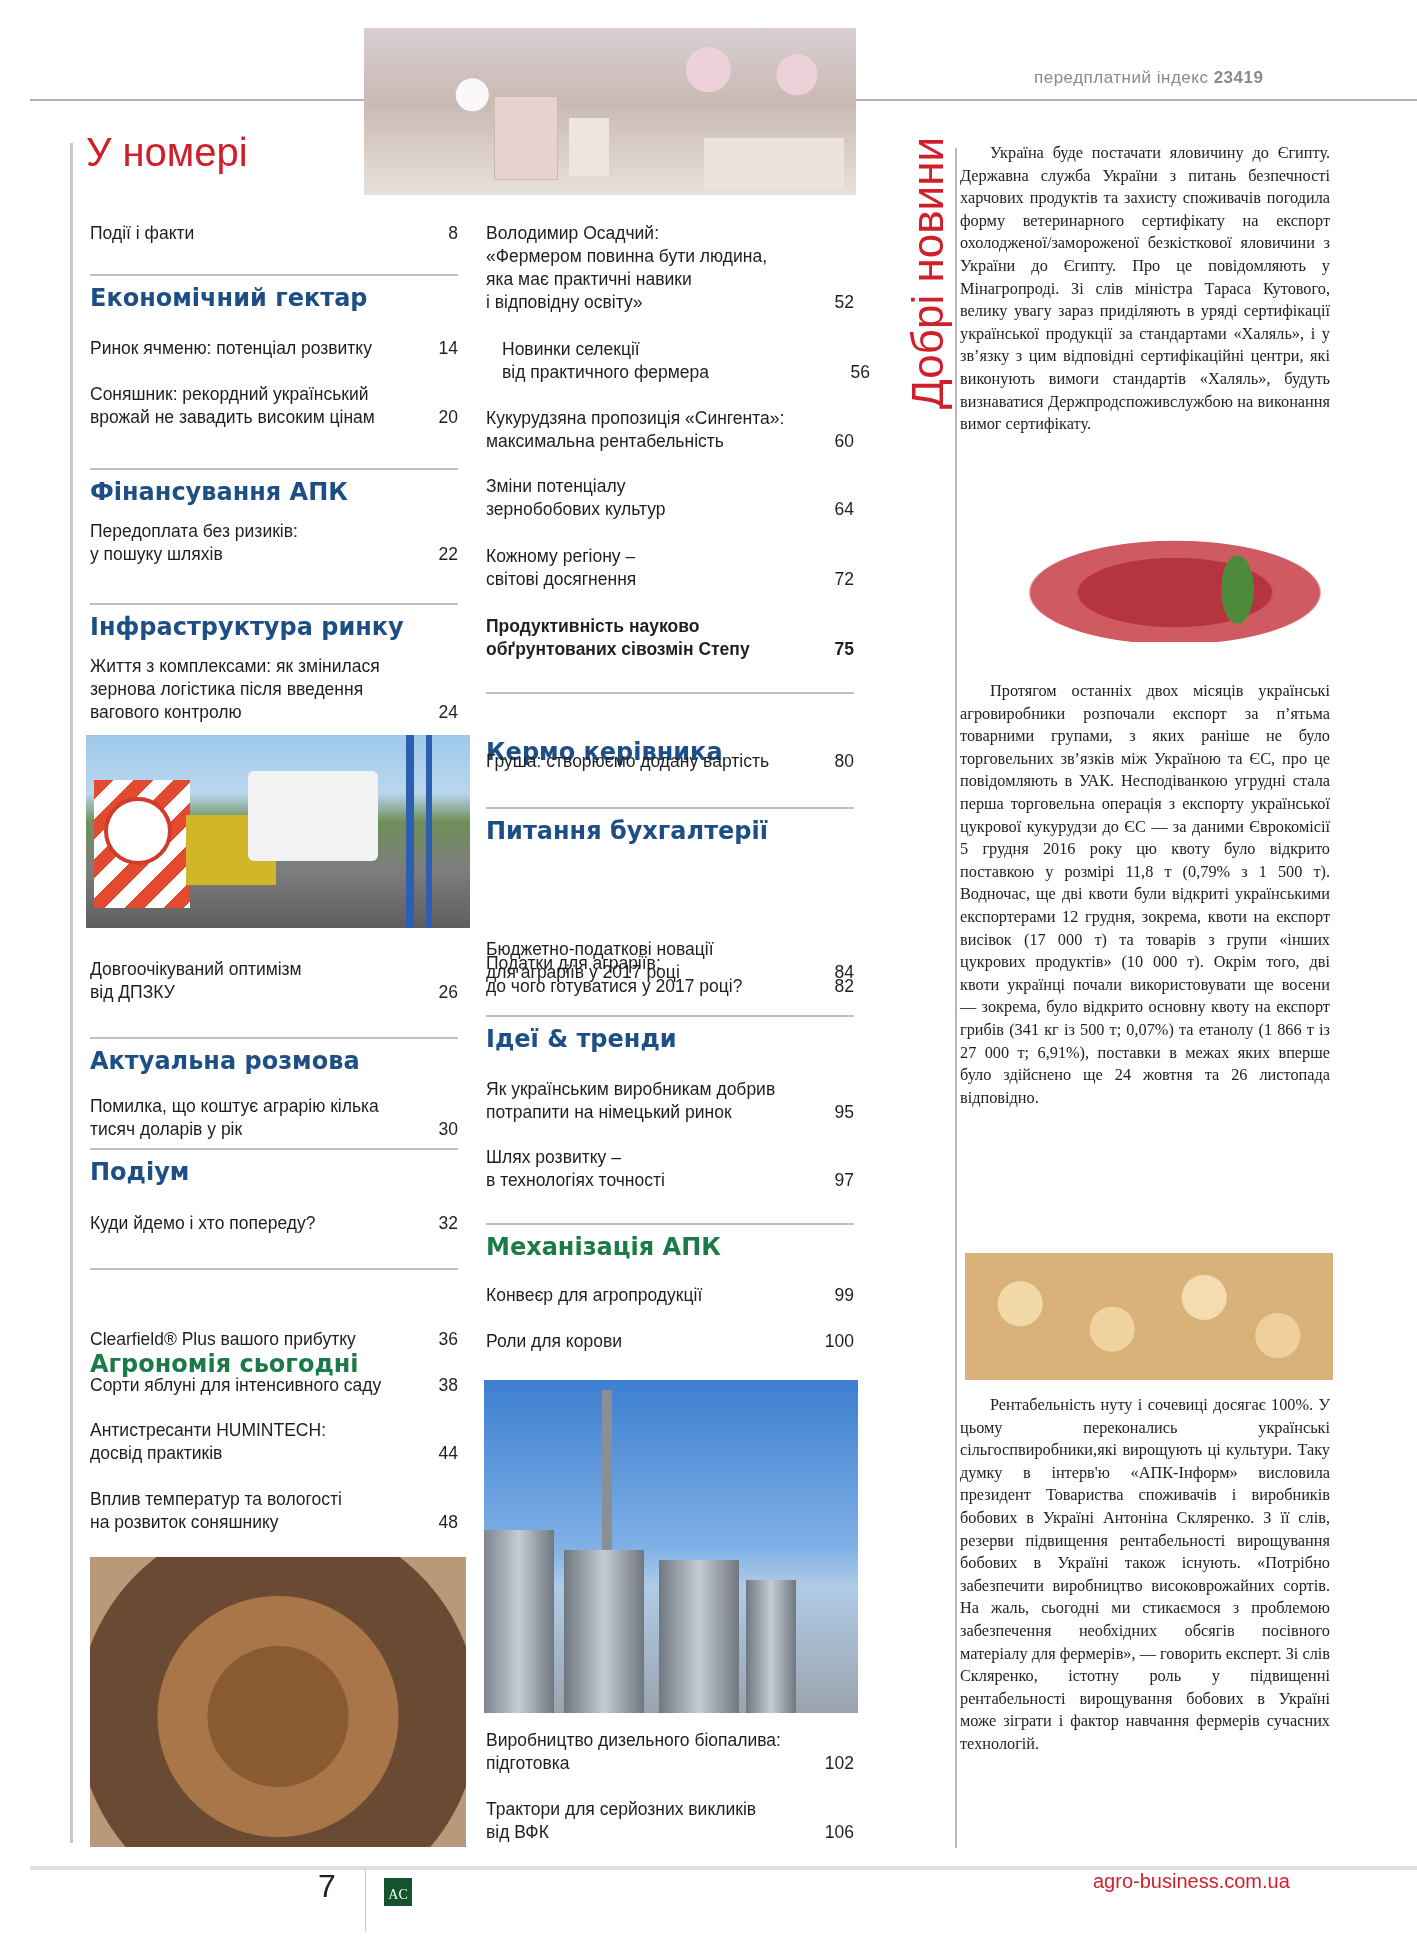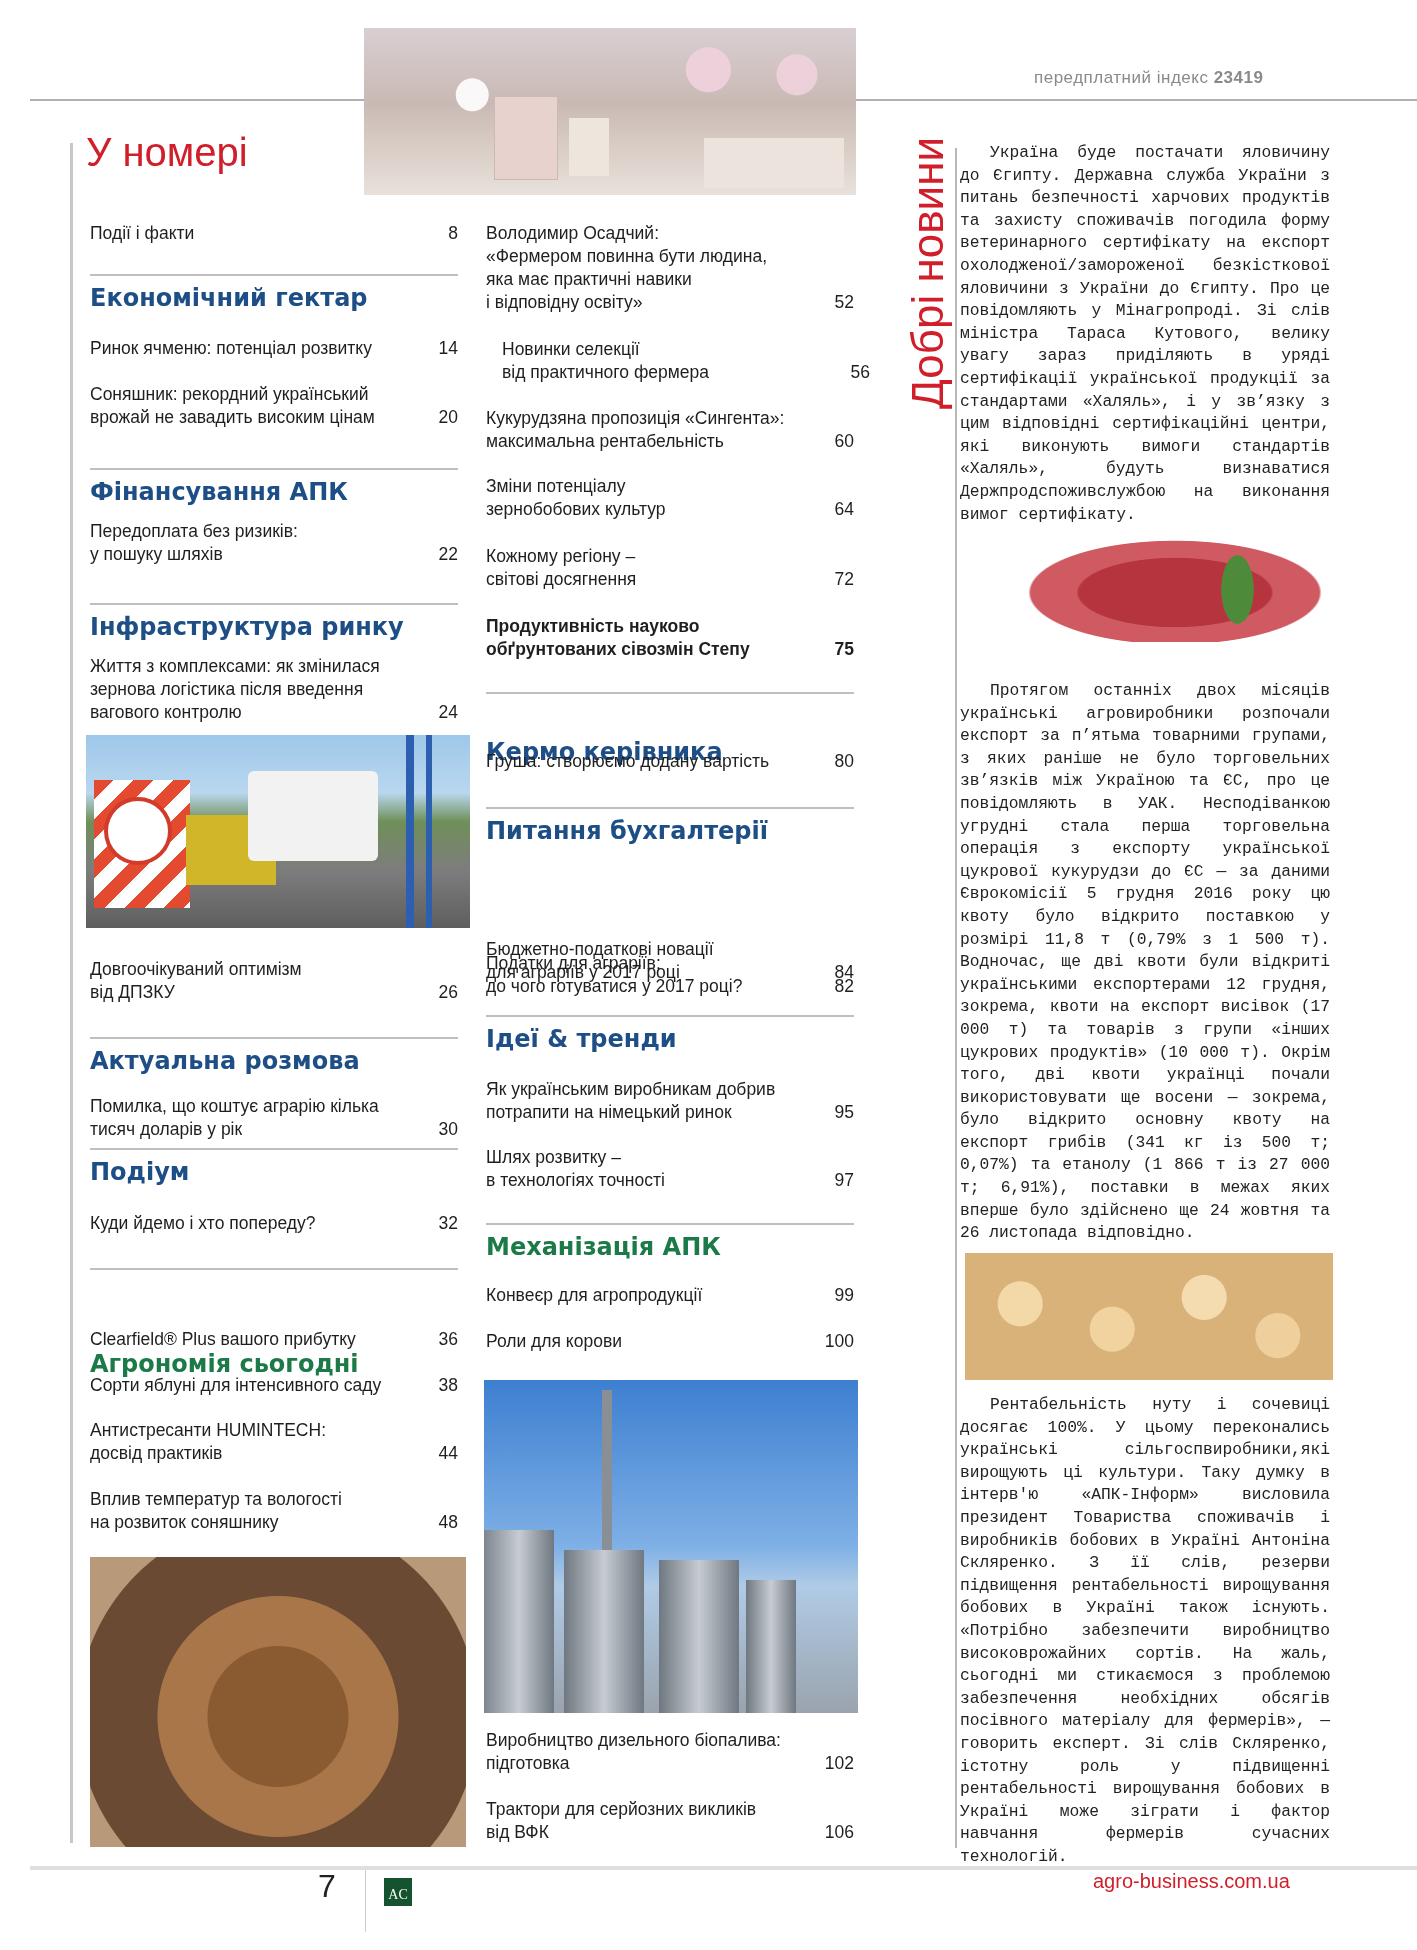--- a/index.html
+++ b/index.html
@@ -22,21 +22,21 @@
   .issue-title{left:86px;top:130px;font-family:"Liberation Sans",sans-serif;font-size:40px;color:#d01f2a;}
   .toc-item{position:absolute;font-family:"Liberation Sans",sans-serif;font-size:17.5px;line-height:23px;color:#1f1f1f;}
   .toc-item .t{display:block;white-space:pre-line;}
   .toc-item .p{position:absolute;right:0;bottom:0;}
   .sec-head{position:absolute;font-family:"DejaVu Sans",sans-serif;font-weight:bold;font-size:24px;color:#1d4f86;}
   .sec-head.green{color:#1b7a47;}
   .sec-rule{position:absolute;height:2px;background:#c0c0c0;}
   .vert-title{left:905px;top:140px;width:45px;height:265px;}
   .vert-title span{position:absolute;left:50%;top:50%;transform:translate(-50%,-50%) rotate(-90deg);white-space:nowrap;font-family:"Liberation Sans",sans-serif;font-size:44px;color:#d01f2a;}
   .news-bar{left:955px;top:148px;width:2px;height:1700px;background:#b8b8b8;}
-  .news-text{position:absolute;left:960px;width:370px;font-family:Liberation Mono, monospace;font-size:16.3px;line-height:22.6px;color:#222;text-align:justify;text-indent:30px;}
+  .news-text{position:absolute;left:960px;width:370px;font-family:Liberation Serif, serif;font-size:16.3px;line-height:22.6px;color:#222;text-align:justify;text-indent:30px;}
   .footer-rule{left:30px;top:1866px;width:1387px;height:4px;background:#dde0e0;}
   .page-num{left:318px;top:1868px;font-family:"Liberation Sans",sans-serif;font-size:32px;color:#222;}
   .footer-div{left:365px;top:1870px;width:1px;height:62px;background:#ccc;}
   .logo{left:384px;top:1878px;width:28px;height:28px;background:#14532d;color:#fff;font-family:"Liberation Serif",serif;font-size:14px;line-height:34px;text-align:center;}
   .site{left:1093px;top:1870px;font-family:"Liberation Sans",sans-serif;font-size:20px;color:#d01f2a;}
 </style>
 </head>
 <body>
 
 <div class="abs top-rule"></div>

